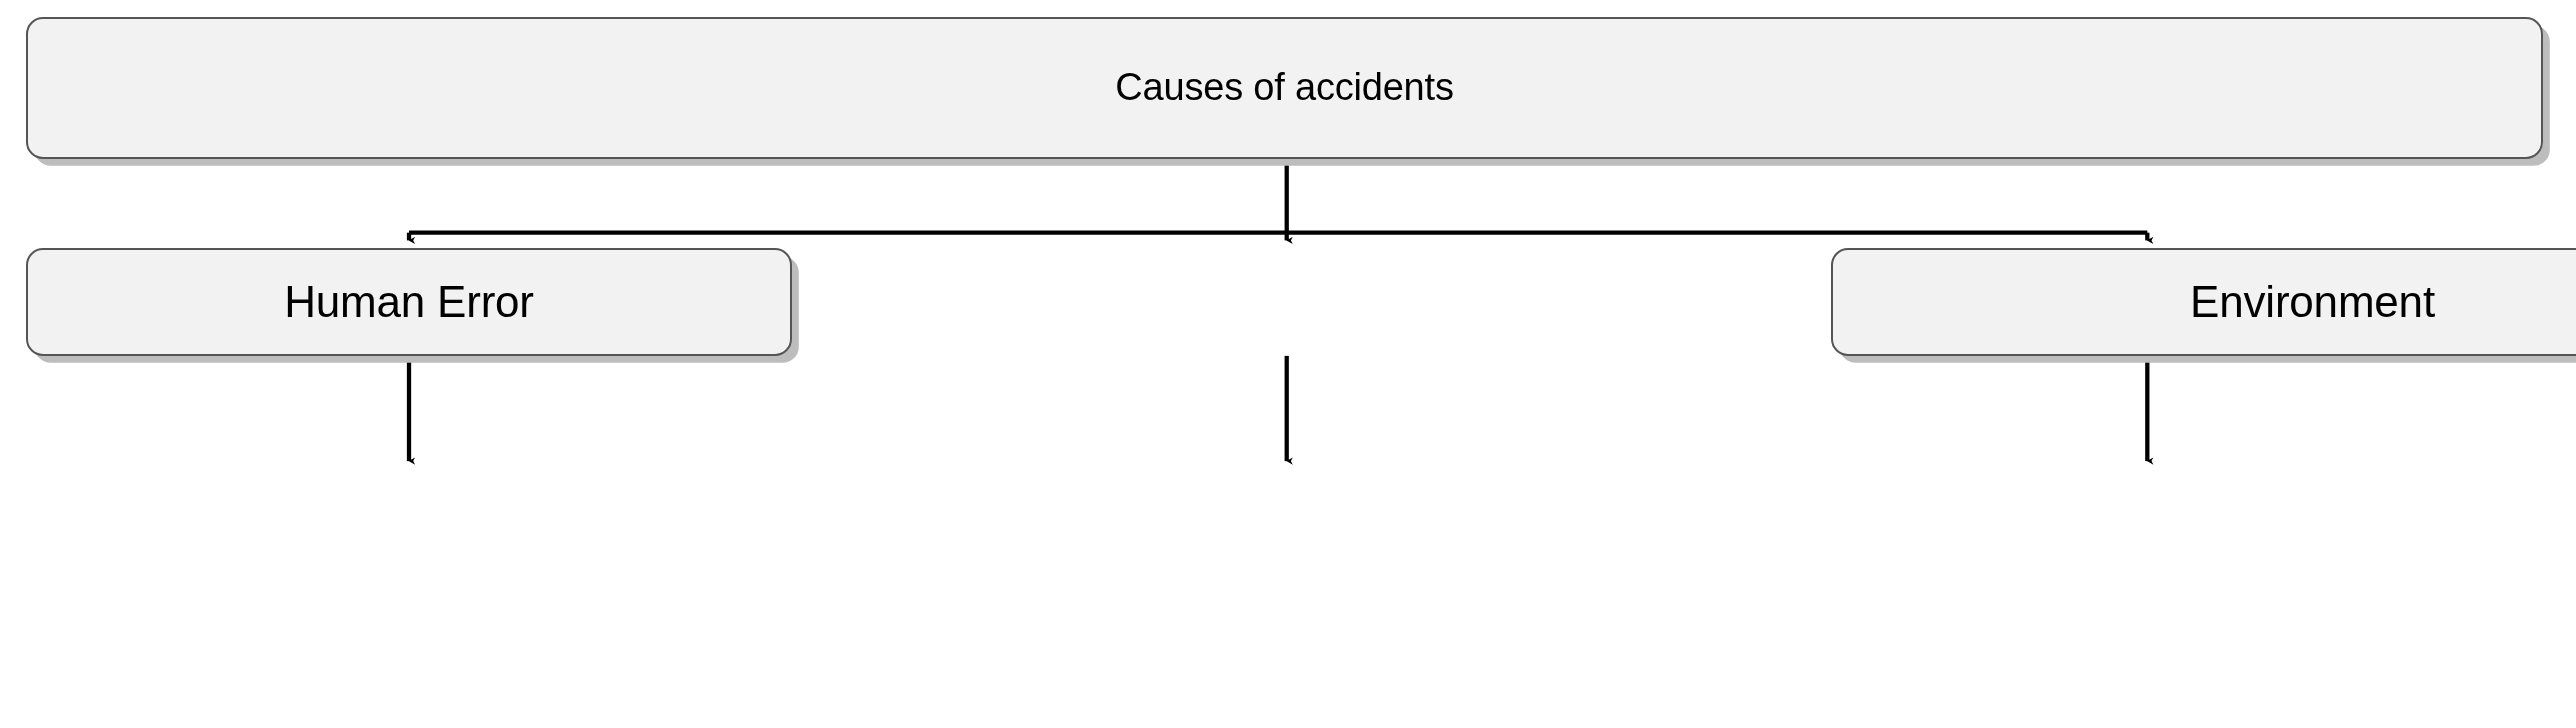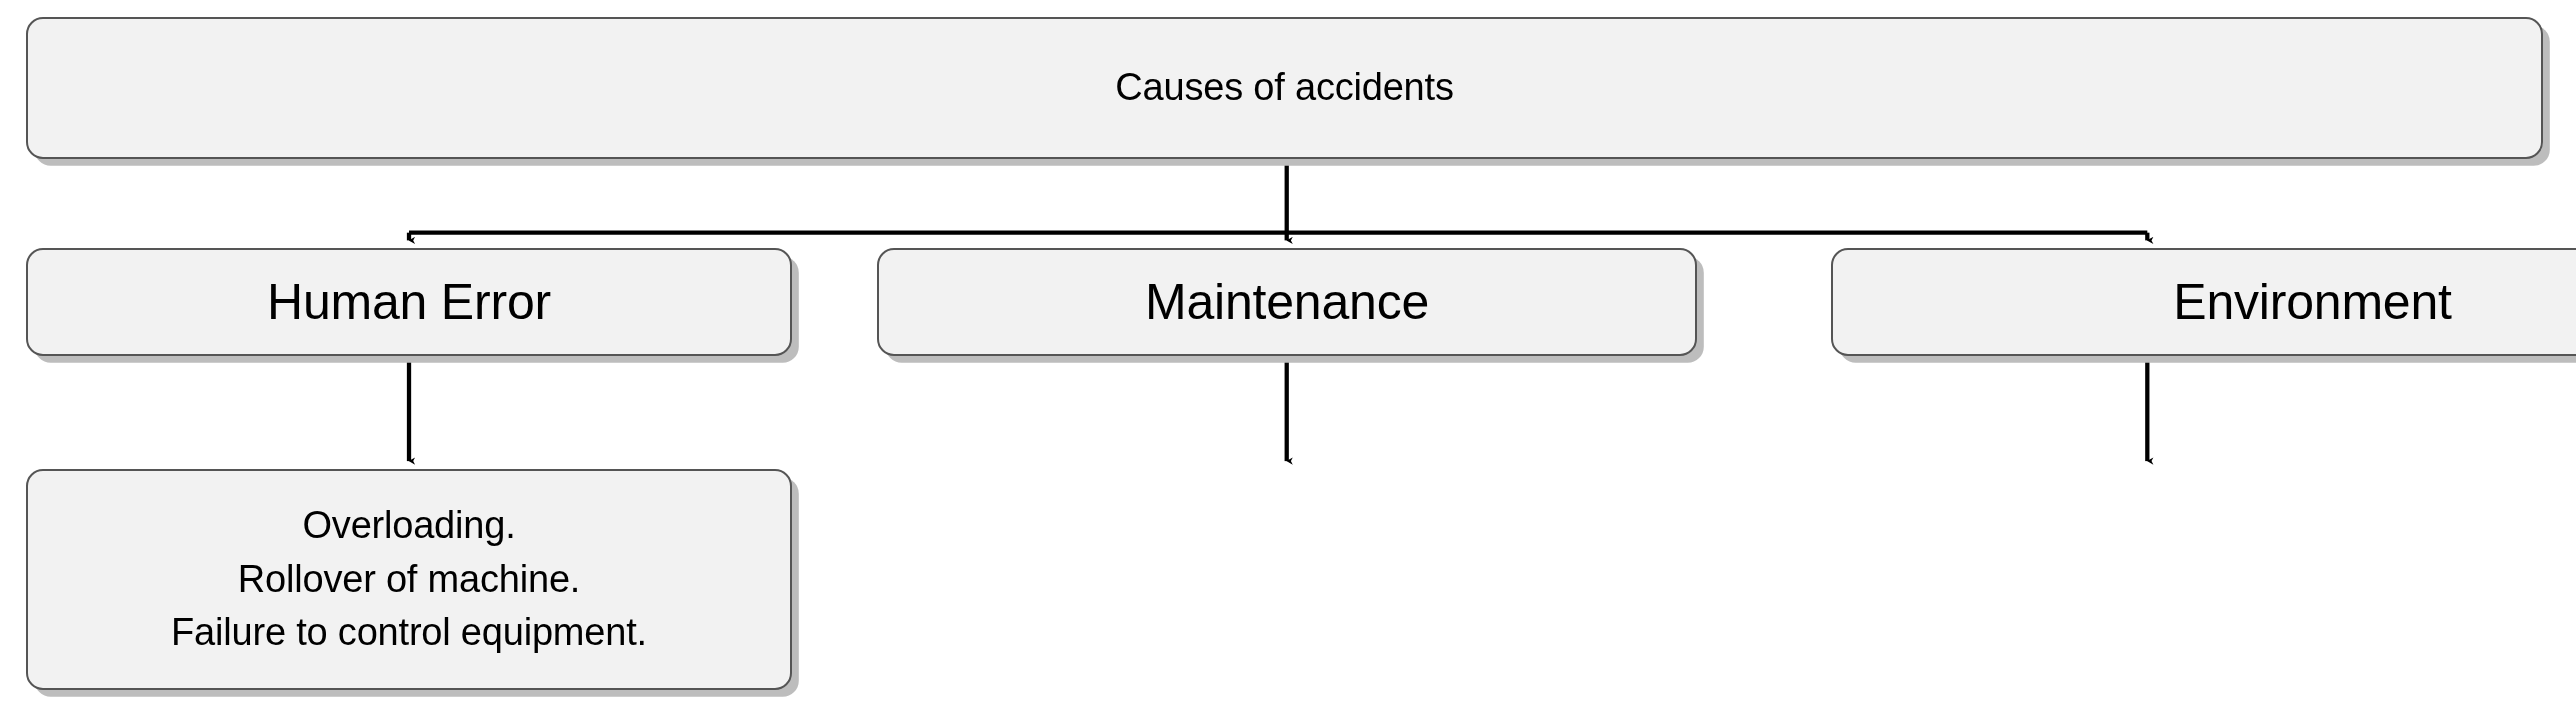--- a/index.html
+++ b/index.html
@@ -65,21 +65,21 @@
     width: 2517px;
     height: 142px;
   }
   #node-root .node-text { font-size: 38px; }
 
   
   .node-level2 {
     top: 248px;
     height: 108px;
   }
-  .node-level2 .node-text { font-size: 50px; }
+  .node-level2 .node-text { font-size: 44px; }
 
   
   .node-level3 {
     top: 469px;
     height: 221px;
   }
   .node-level3 .node-text { font-size: 38px; }
 
   
   .col-1 { left: 26px;   width: 766px;  }
@@ -129,30 +129,22 @@
   </svg>
 
   <div class="node" id="node-root">
     <span class="node-text">Causes of accidents</span>
   </div>
 
   <div class="node node-level2 col-1">
     <span class="node-text">Human Error</span>
   </div>
 
-  <div class="node node-level2 col-2">
-    <span class="node-text">Maintenance</span>
-  </div>
 
   <div class="node node-level2 col-3">
     <span class="node-text">Environment</span>
   </div>
 
-  <div class="node node-level3 col-1">
-    <span class="node-text">Overloading.
-Rollover of machine.
-Failure to control equipment.</span>
-  </div>
 
 
 
 </div>
 
 
 </body></html>

